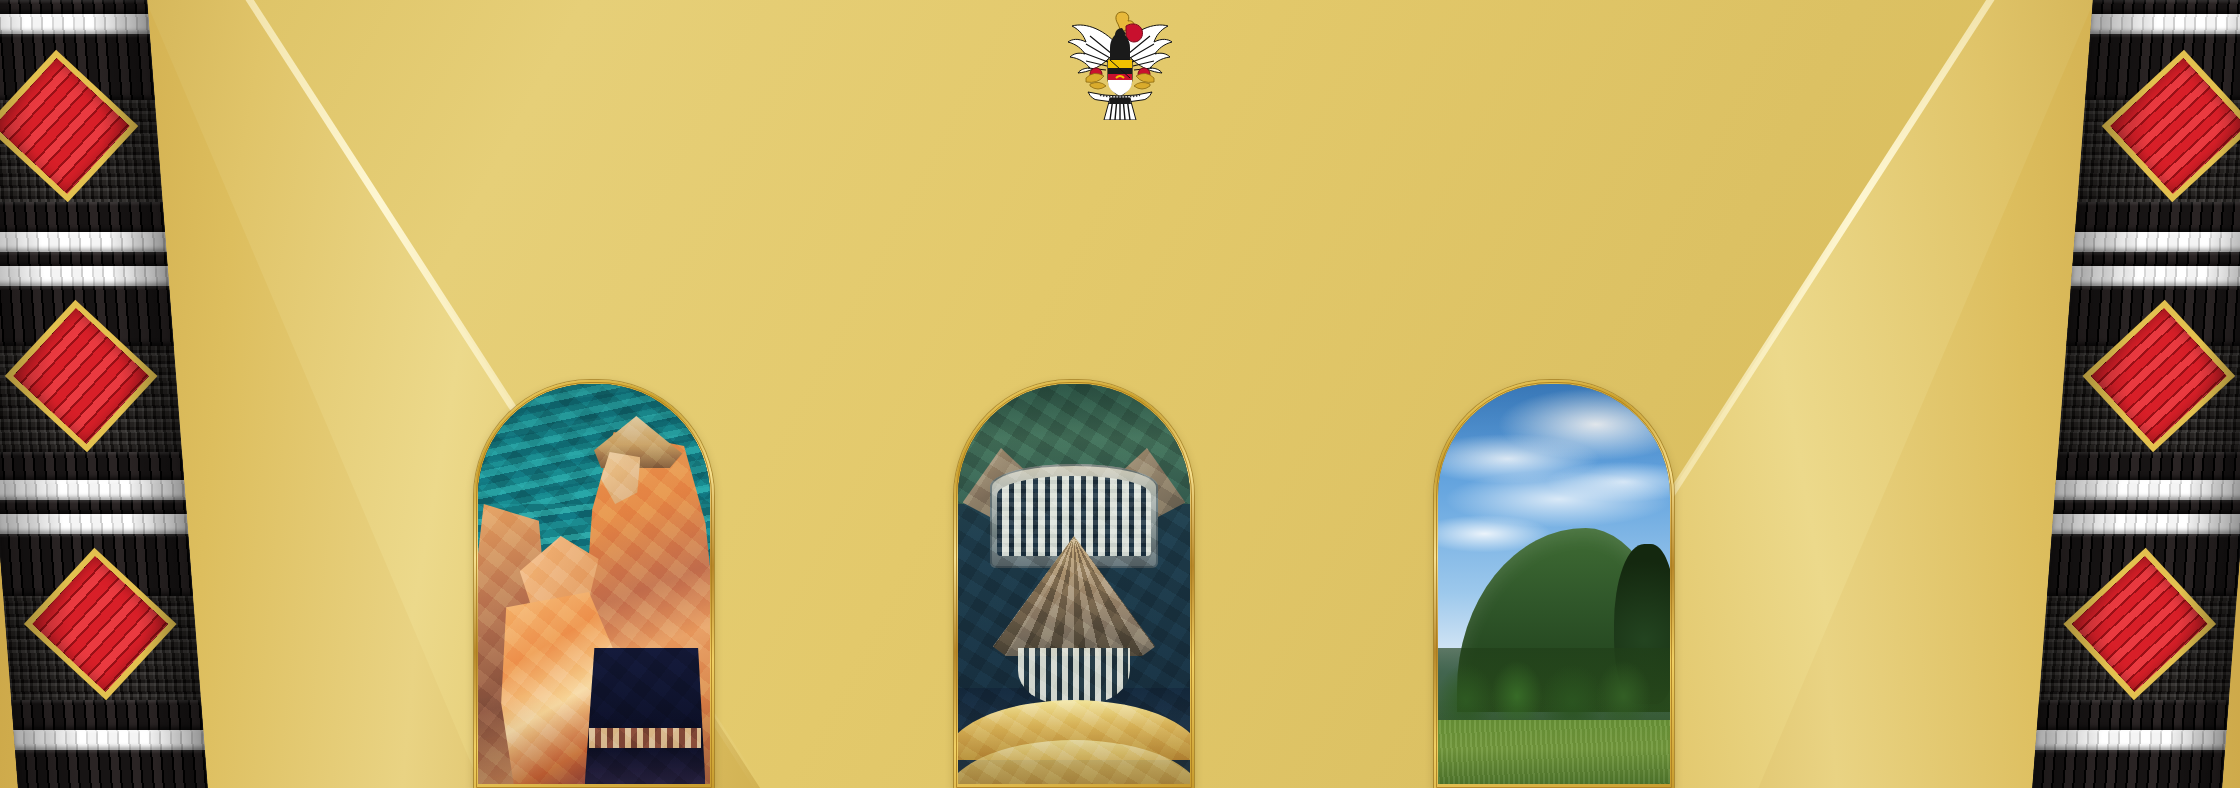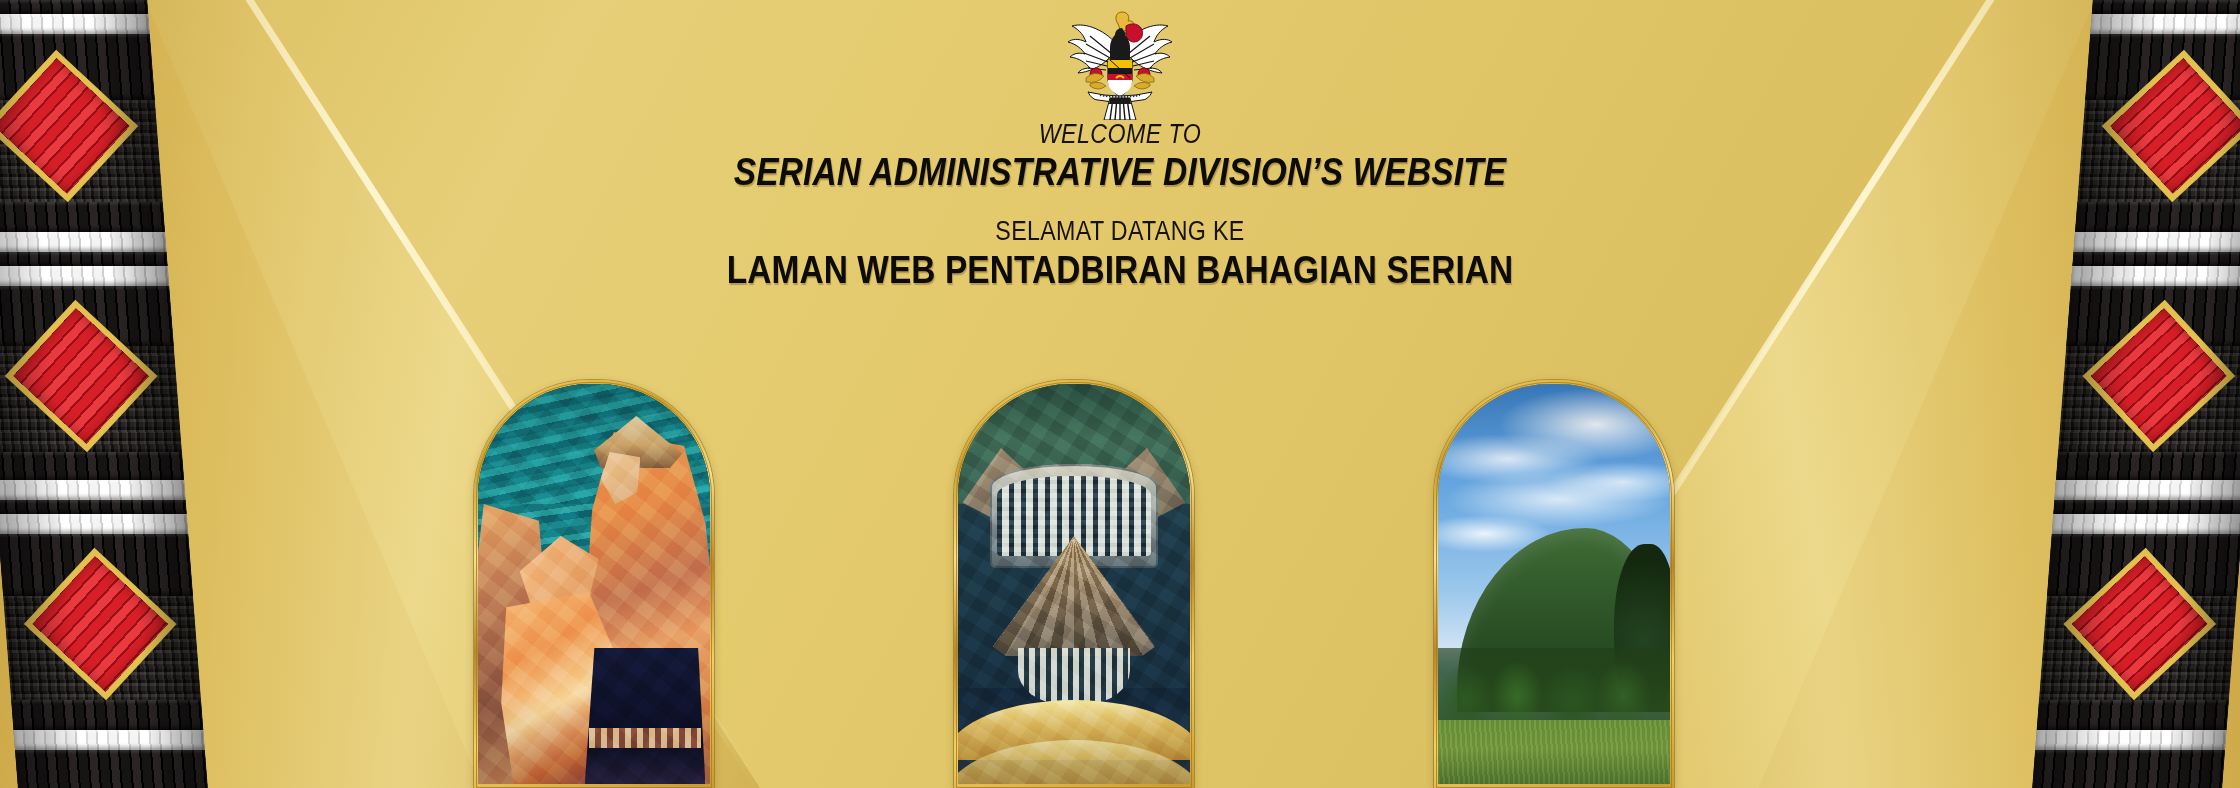--- a/index.html
+++ b/index.html
@@ -495,27 +495,20 @@
       <path d="M40 87 q20 4 40 0" stroke="#333" stroke-width="2" fill="none" stroke-dasharray="1.5 1.5"></path>
 
       <path d="M50 90 L70 90 L76 112 L44 112 Z" fill="#ffffff" stroke="#111" stroke-width="1"></path>
       <g stroke="#111" stroke-width="1.4">
         <path d="M53 90 L50 112 M57 90 L55 112 M60 90 L60 112 M63 90 L65 112 M67 90 L70 112"></path>
       </g>
       <path d="M50 90 L70 90 L71 96 L49 96 Z" fill="#1a1a1a"></path>
     </svg>
   </div>
 
-  <div class="text-block">
-    <div class="line-welcome">WELCOME TO</div>
-    <div class="line-en-main">SERIAN ADMINISTRATIVE DIVISION’S WEBSITE</div>
-    <div class="gap"></div>
-    <div class="line-selamat">SELAMAT DATANG KE</div>
-    <div class="line-my-main">LAMAN WEB PENTADBIRAN BAHAGIAN SERIAN</div>
-  </div>
 
   <div class="arch arch-1">
     <div class="arch-inner">
       <div class="art-dancer">
         <div class="sky"></div>
         <div class="sky2"></div>
         <div class="floor"></div>
         <div class="figB"></div>
         <div class="figA"></div>
         <div class="hat"></div>

